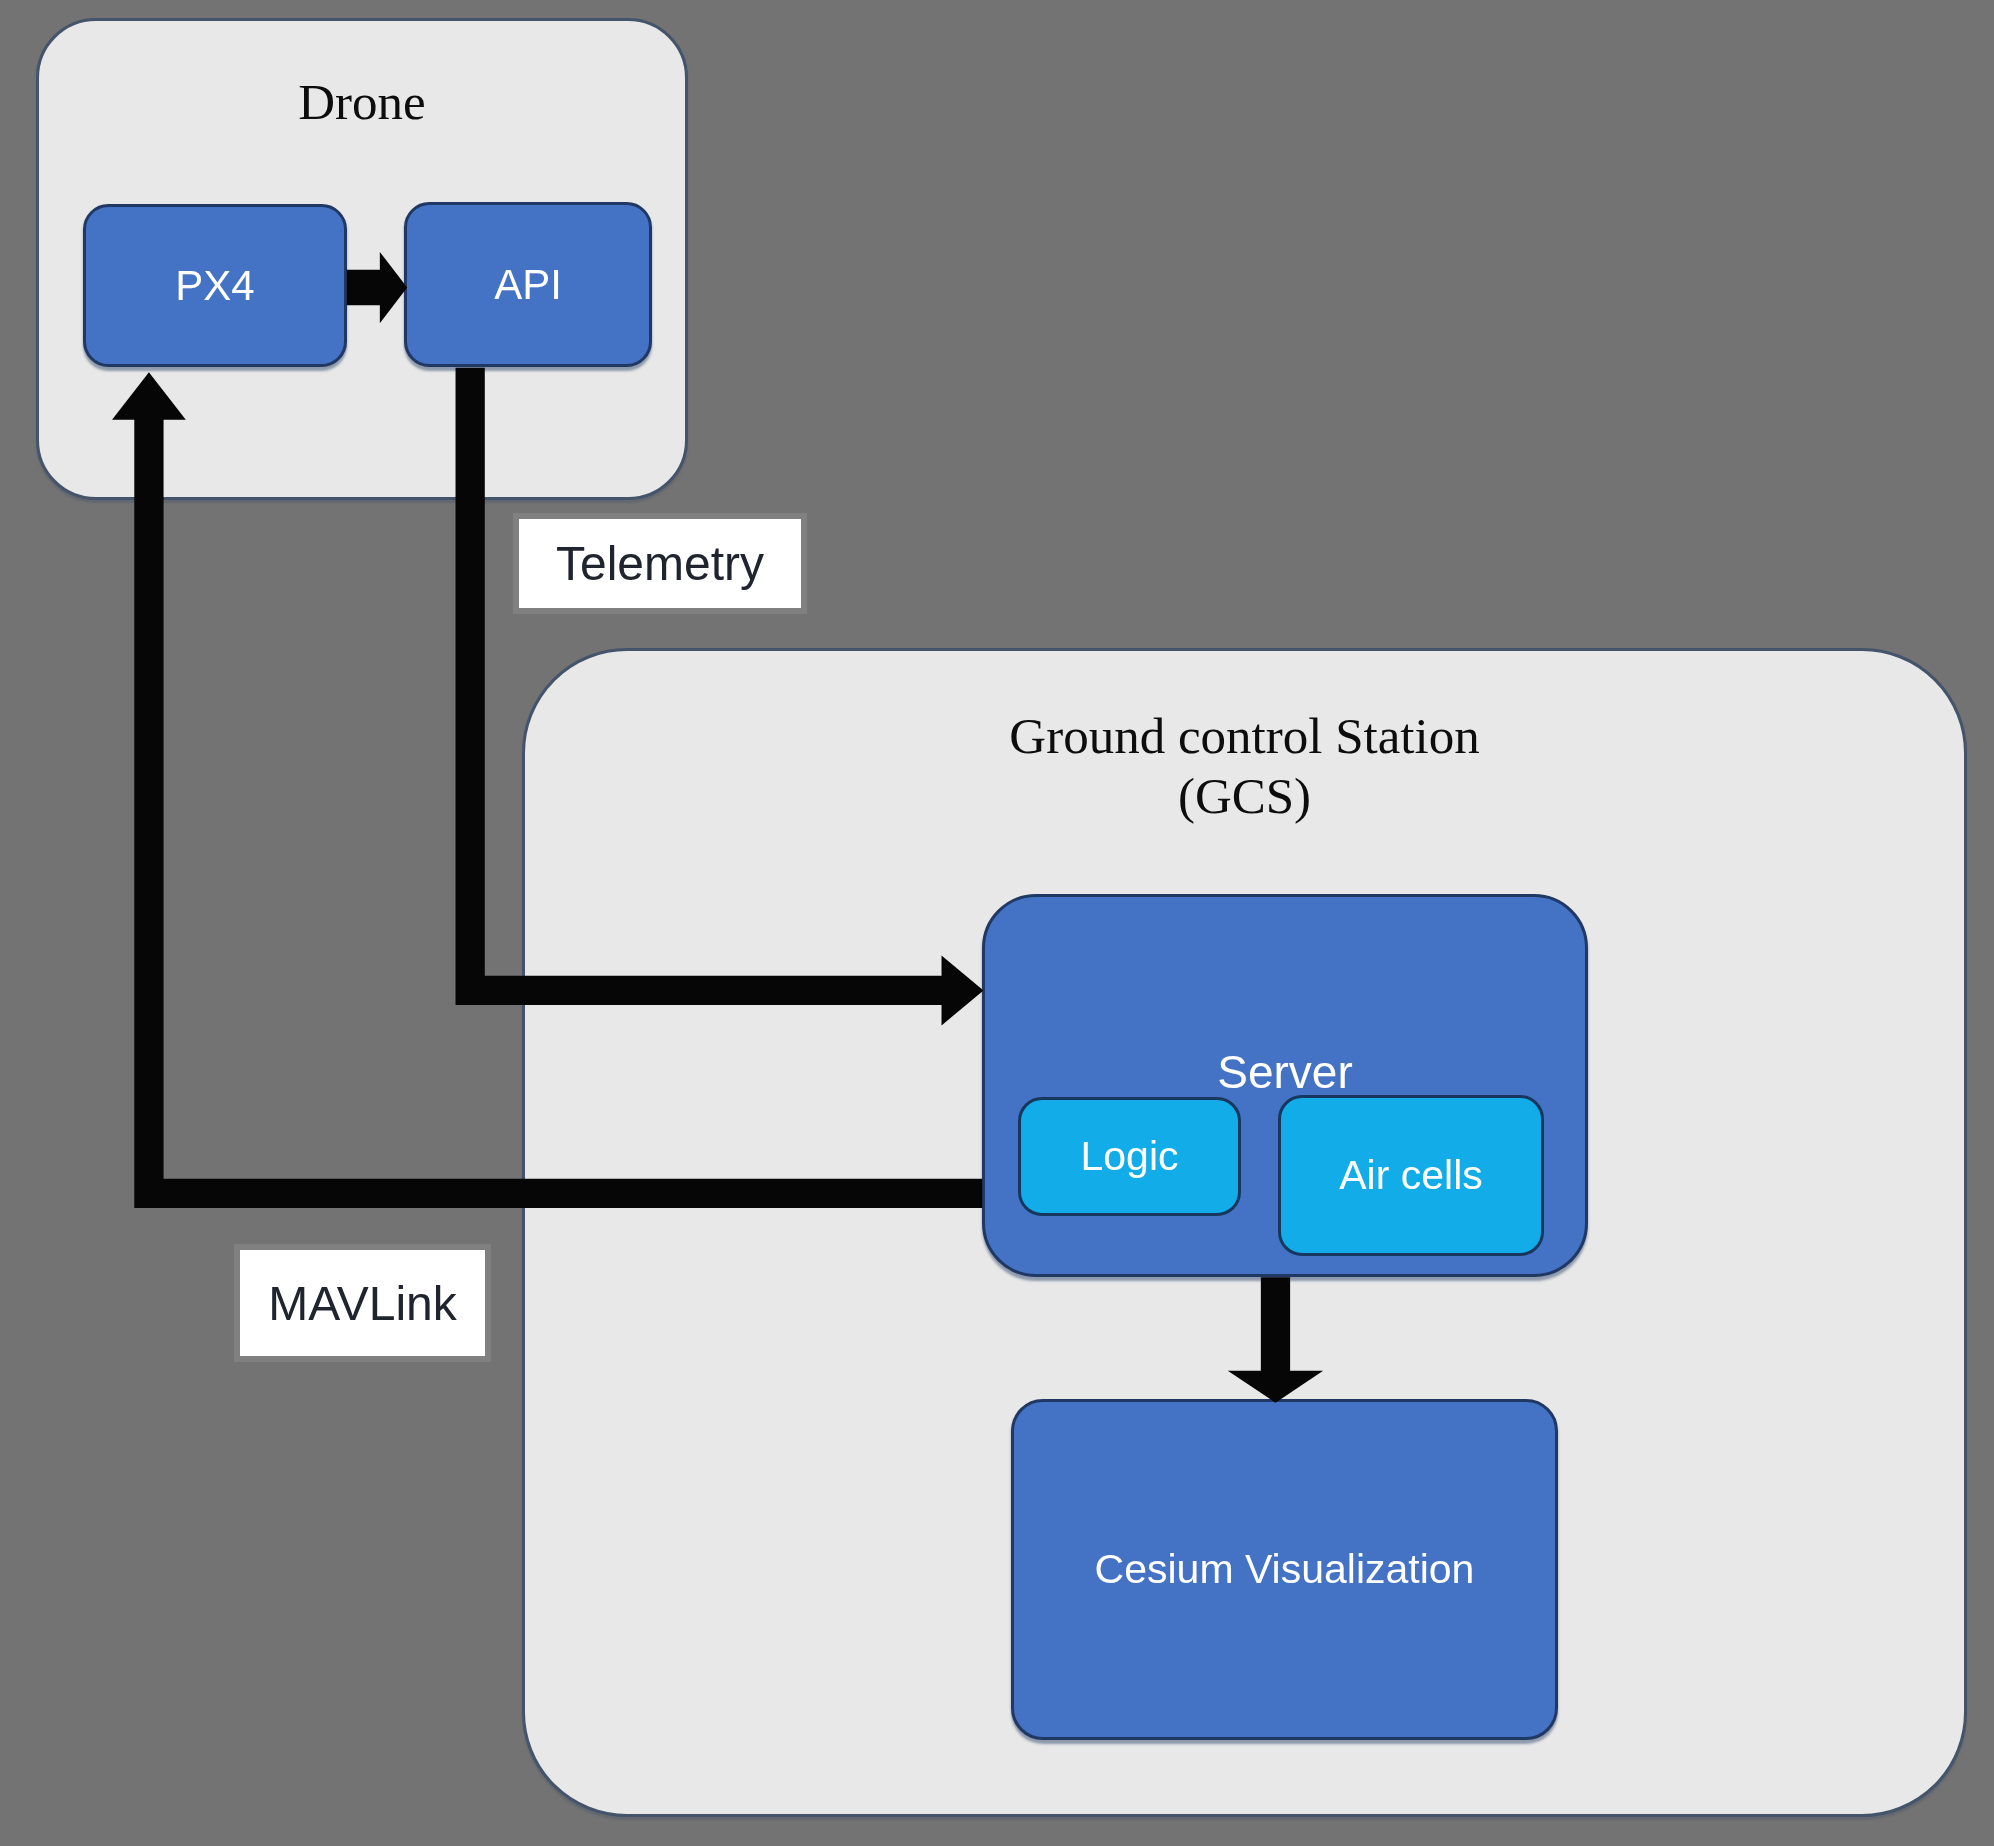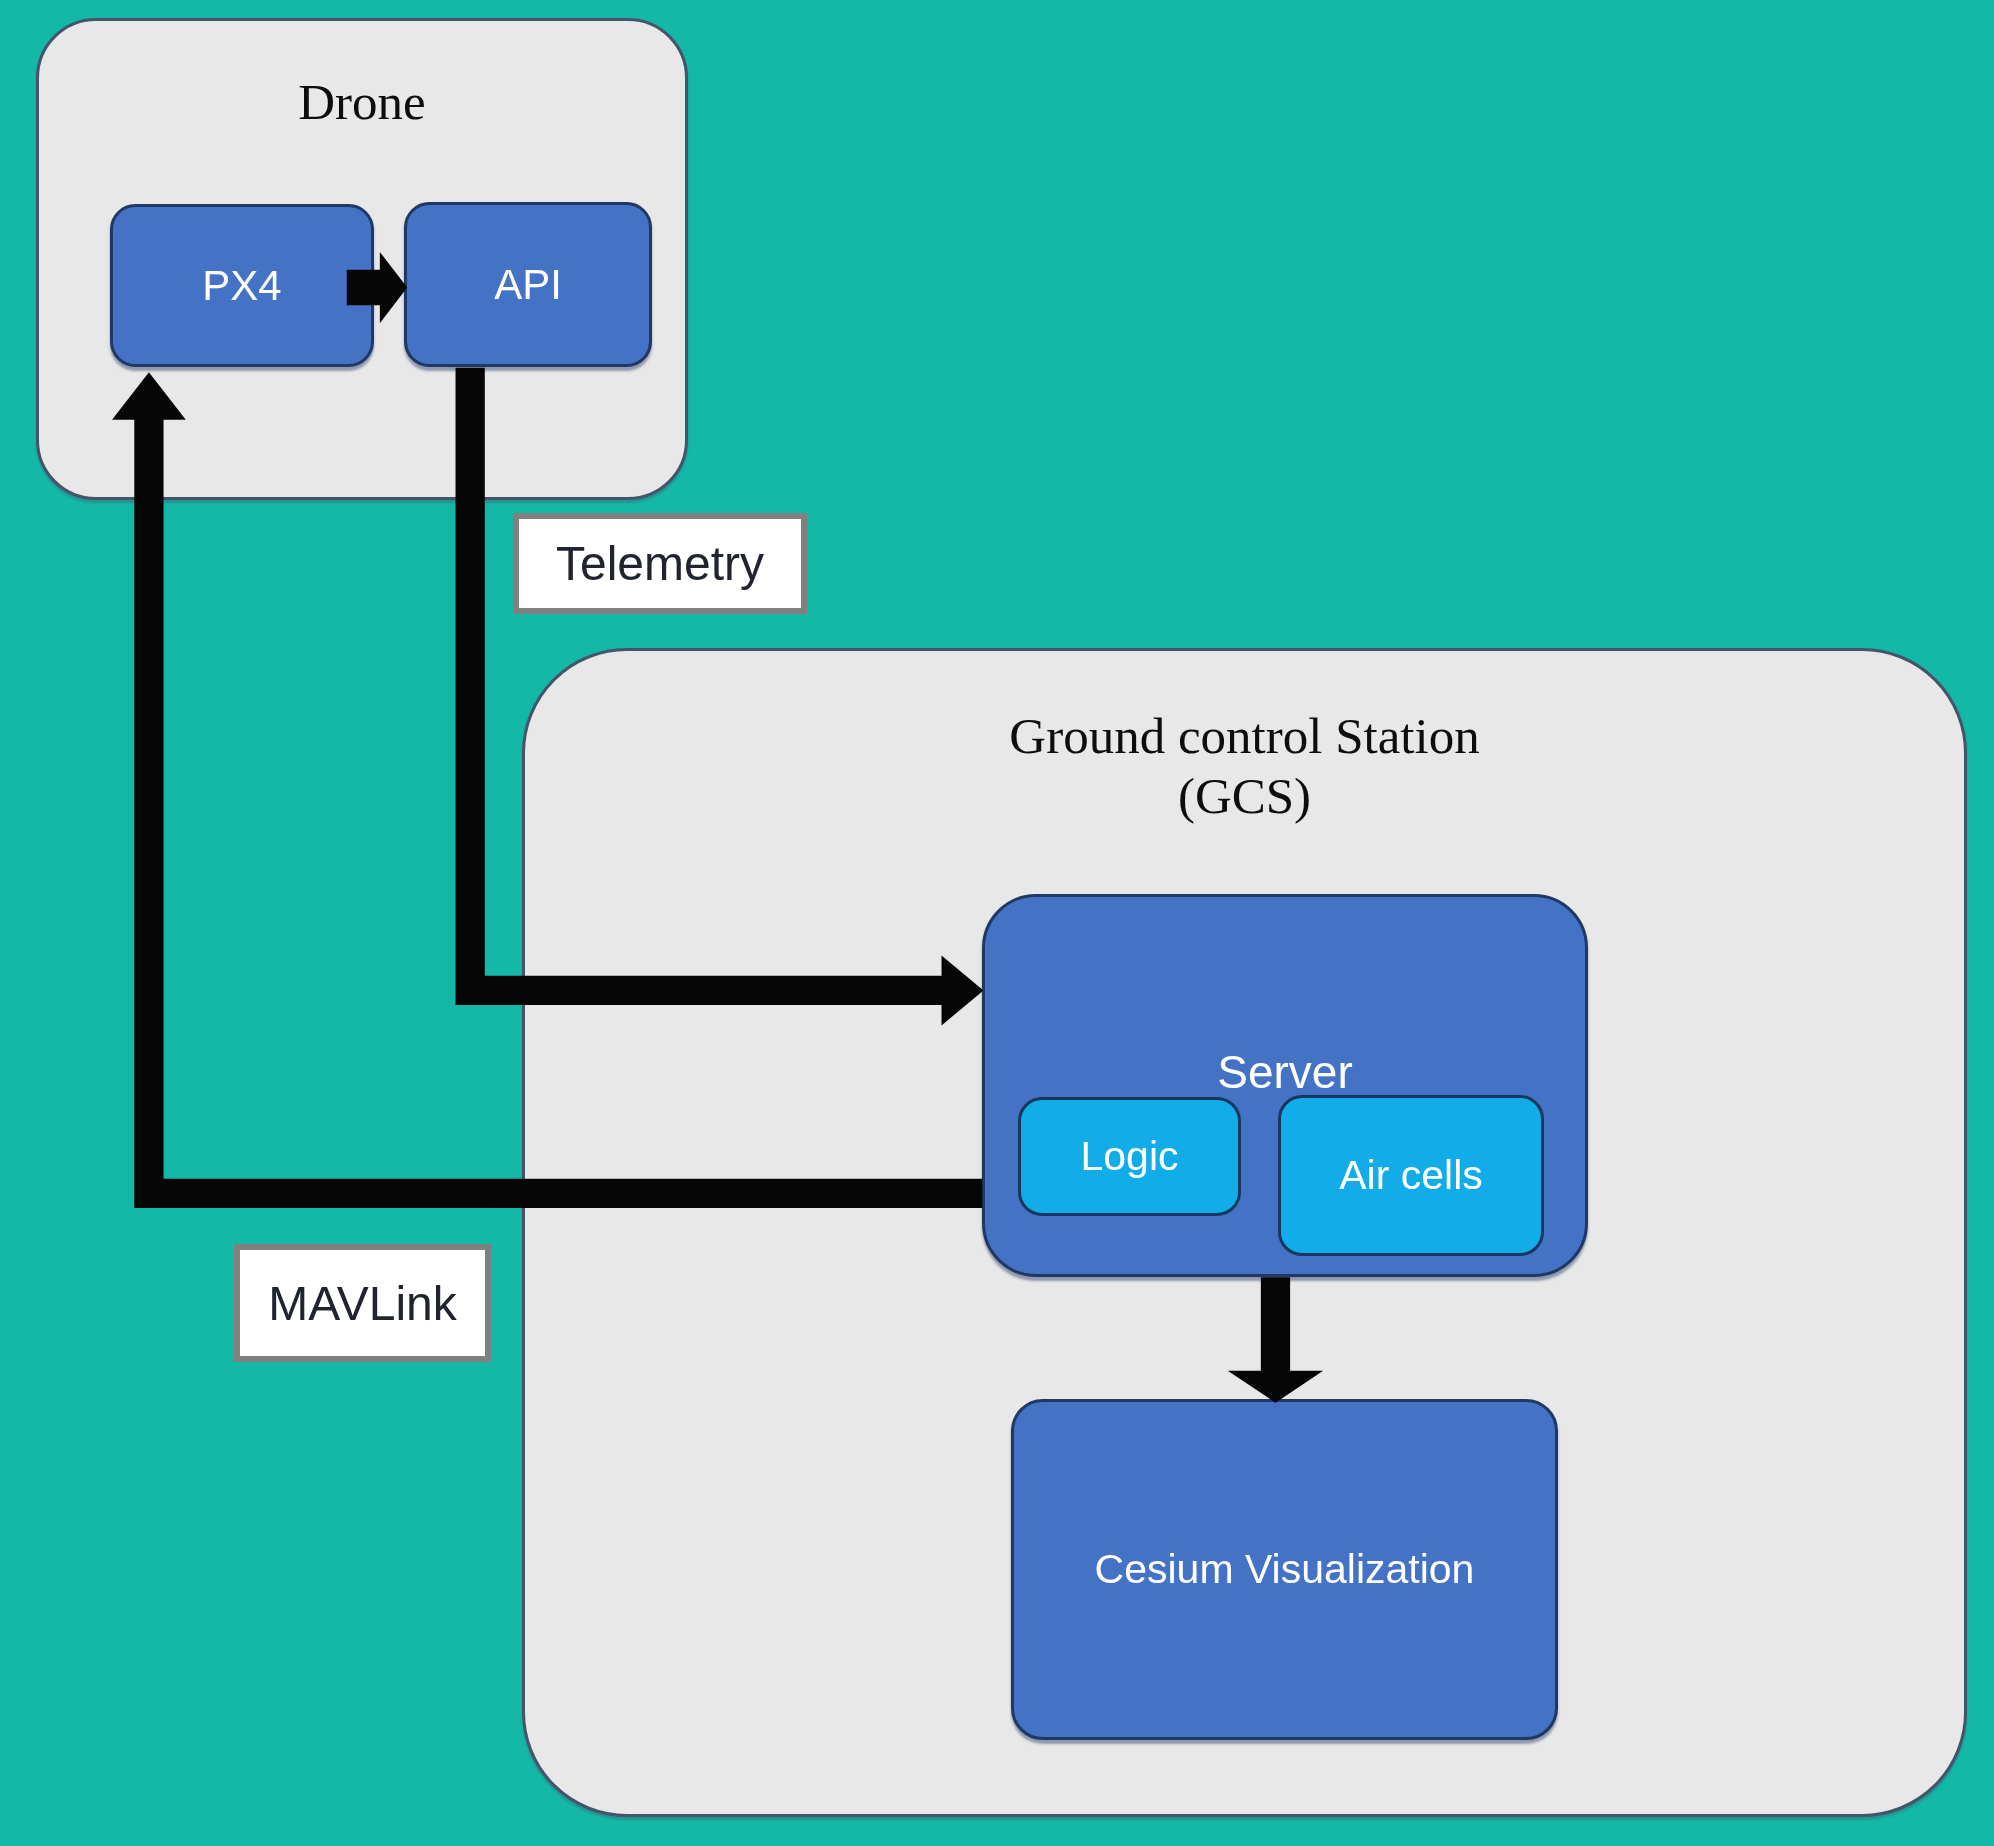--- a/index.html
+++ b/index.html
@@ -2,21 +2,21 @@
 <html style="font-size:10.2px"><head>
 <meta charset="utf-8">
 <style>
   html, body { margin: 0; padding: 0; background: #ffffff; }
   * { box-sizing: border-box; }
 
   .canvas {
     position: relative;
     width: 1995px;
     height: 1846px;
-    background: #14b8a6;
+    background: #737373;
     font-family: "Liberation Sans", sans-serif;
     overflow: hidden;
   }
 
   
   .group {
     position: absolute;
     background: #e8e8e8;
     border: 3.2px solid #44546a;
     box-shadow: 0 2.5px 1.9px rgba(68,84,106,0.35);
@@ -43,21 +43,21 @@
     border: 3.2px solid #203864;
     border-radius: 25.4px;
     display: flex;
     align-items: center;
     justify-content: center;
     color: #ffffff;
     font-size: 42px;
     box-shadow: 0 3.8px 2.5px rgba(32,56,100,0.45);
   }
 
-  #px4-node  { left: 83px;  top: 204px;  width: 264px; height: 163px; margin-left: 27px; }
+  #px4-node  { left: 83px;  top: 204px;  width: 264px; height: 163px; }
   #api-node  { left: 404px;  top: 202px;  width: 248px; height: 165px; }
 
   #server-node {
     left: 982px; top: 894px; width: 606px; height: 383px;
     border-radius: 54px; border-width: 3.8px;
     display: block;
   }
   #server-node .node-title {
     position: absolute; top: 148px; width: 100%;
     text-align: center; font-size: 46px; color: #ffffff;

